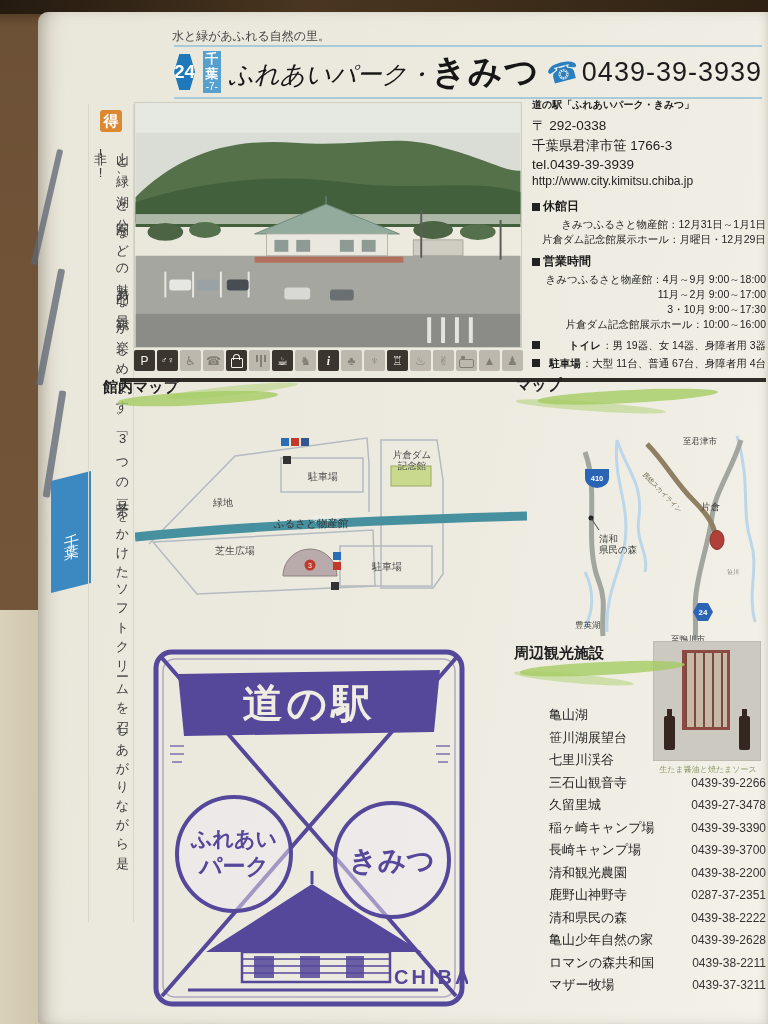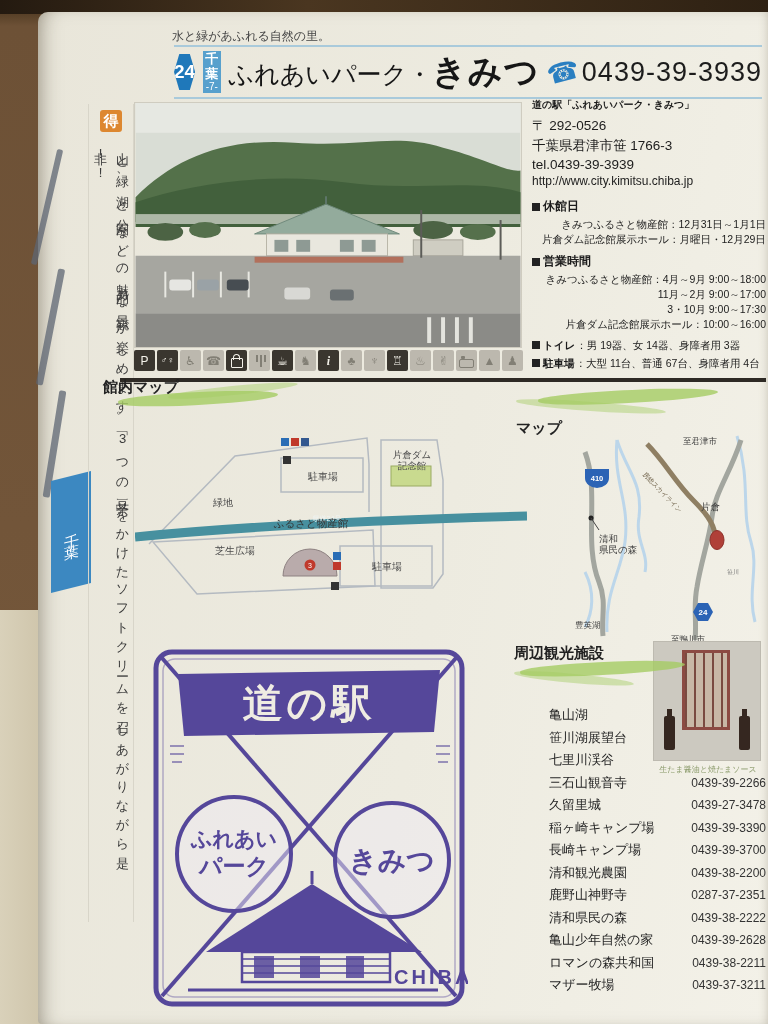--- a/index.html
+++ b/index.html
@@ -24,21 +24,21 @@
           border-top:2px solid #a9cadb;border-bottom:2px solid #a9cadb;
           display:flex;align-items:center;gap:8px;}
   .hex-badge{width:40px;height:36px;background:#1f78ba;color:#fff;font-weight:bold;font-size:19px;
           display:flex;align-items:center;justify-content:center;
           clip-path:polygon(25% 0,75% 0,100% 50%,75% 100%,25% 100%,0 50%);}
   .pref-box{width:38px;height:42px;background:#57a0cd;color:#fff;text-align:center;line-height:1.1;
           display:flex;flex-direction:column;justify-content:center;}
   .pref-box .p1{font-size:13px;font-weight:bold;}
   .pref-box .p2{font-size:10px;}
   .title{white-space:nowrap;color:#161616;}
-  .title .t1{font-size:25px;}
+  .title .t1{font-size:25px;font-style:italic;}
   .title .t2{font-size:34px;font-weight:bold;letter-spacing:1px;}
   .phone-wrap{margin-left:auto;white-space:nowrap;display:flex;align-items:center;}
   .phone-icon{color:#2a7fc1;font-size:26px;margin-right:2px;transform:rotate(-15deg);}
   .phone-num{font-size:27px;color:#1c1c1c;letter-spacing:1px;}
 
   
   .side-note{position:absolute;left:50px;top:92px;width:46px;height:818px;
              border-left:1px solid #d8d5c9;border-right:1px solid #d8d5c9;
              display:flex;flex-direction:column;align-items:center;padding-top:6px;box-sizing:border-box;}
   .toku-badge{width:22px;height:22px;background:#dd8730;color:#fff;font-size:15px;font-weight:bold;
@@ -70,21 +70,21 @@
   
   .info-col{position:absolute;left:494px;top:86px;width:234px;color:#1c1c1c;}
   .info-name{font-size:10px;font-weight:bold;white-space:nowrap;margin-bottom:5px;}
   .info-line1{font-size:13.5px;margin-bottom:2px;}
   .info-url{font-size:12px;margin-bottom:10px;}
   .sec{margin-bottom:6px;}
   .sec-label{font-size:12px;font-weight:bold;display:flex;align-items:center;margin-bottom:2px;}
   .sq{width:8px;height:8px;background:#222;display:inline-block;margin-right:3px;}
   .info-line{font-size:10.5px;line-height:15px;padding-left:10px;white-space:nowrap;text-align:right;}
   .info-line.indent{padding-left:112px;}
-  .sec-inline{font-size:10.5px;display:flex;align-items:flex-start;line-height:15px;margin-bottom:3px;}
+  .sec-inline{font-size:10.5px;display:flex;align-items:flex-start;line-height:15px;margin-bottom:3px;justify-content:space-between;}
   .sec-inline .sq{margin-top:3px;flex:0 0 8px;}
   .sec-inline b{font-weight:bold;margin-right:1px;}
 
   
   .divider{position:absolute;left:82px;top:366px;width:646px;height:4px;background:#2e2a25;}
 
   
   .sec-head{position:absolute;font-size:15px;font-weight:bold;color:#222;z-index:2;}
   .brush{position:absolute;height:13px;border-radius:45% 55% 50% 50%;
          background:#a5cc63;opacity:.8;transform:rotate(-3deg);z-index:1;}
@@ -220,21 +220,21 @@
         <div class="fac-icon off">✌</div>
         <div class="fac-icon off">
           <span class="shape shape-bed"></span>
         </div>
         <div class="fac-icon off">▲</div>
         <div class="fac-icon off">♟</div>
       </div>
 
     <div class="info-col">
       <div class="info-name">道の駅「ふれあいパーク・きみつ」</div>
-      <div class="info-line1">〒 292-0526</div>
+      <div class="info-line1">〒 292-0338</div>
       <div class="info-line1">千葉県君津市笹 1766-3</div>
       <div class="info-line1">tel.0439-39-3939</div>
       <div class="info-url">http://www.city.kimitsu.chiba.jp</div>
 
       <div class="sec">
         <div class="sec-label">
             <span class="sq"></span>
             <span>休館日</span>
           </div>
         <div id="closed-lines">
@@ -297,21 +297,21 @@
         <text x="188" y="56">駐車場</text>
         <text x="88" y="82">緑地</text>
         <text x="277" y="34" font-size="9.5">片倉ダム</text>
         <text x="277" y="45" font-size="9.5">記念館</text>
         <text x="176" y="103" font-size="10.5" fill="#333">ふるさと物産館</text>
         <text x="100" y="130">芝生広場</text>
         <text x="252" y="146">駐車場</text>
       </g>
     </svg>
 
-    <div class="sec-head" style="left:478px;top:364px;margin-top:43px;">マップ</div>
+    <div class="sec-head" style="left:478px;top:364px;">マップ</div>
     <div class="brush" style="left:500px;top:378px;width:180px;"></div>
     <div class="brush b2" style="left:478px;top:390px;width:150px;transform:rotate(4deg);"></div>
 
     <svg class="amap" width="212" height="224" viewBox="0 0 212 224">
       <g fill="none" stroke="#bcd6ea" stroke-width="3">
         <path d="M62,18 C58,60 75,80 70,120 C66,150 50,170 52,210"></path>
         <path d="M62,18 C72,50 88,60 84,95 C80,120 94,130 90,150"></path>
         <path d="M30,150 C40,170 38,190 30,205"></path>
         <path d="M182,14 C196,60 186,90 196,120 C204,145 192,170 200,200"></path>
       </g>

